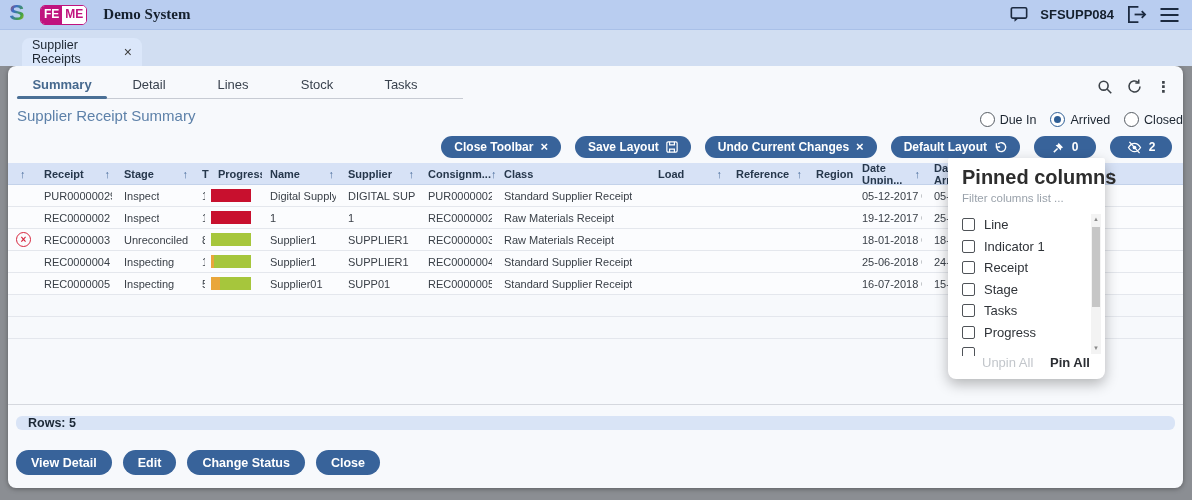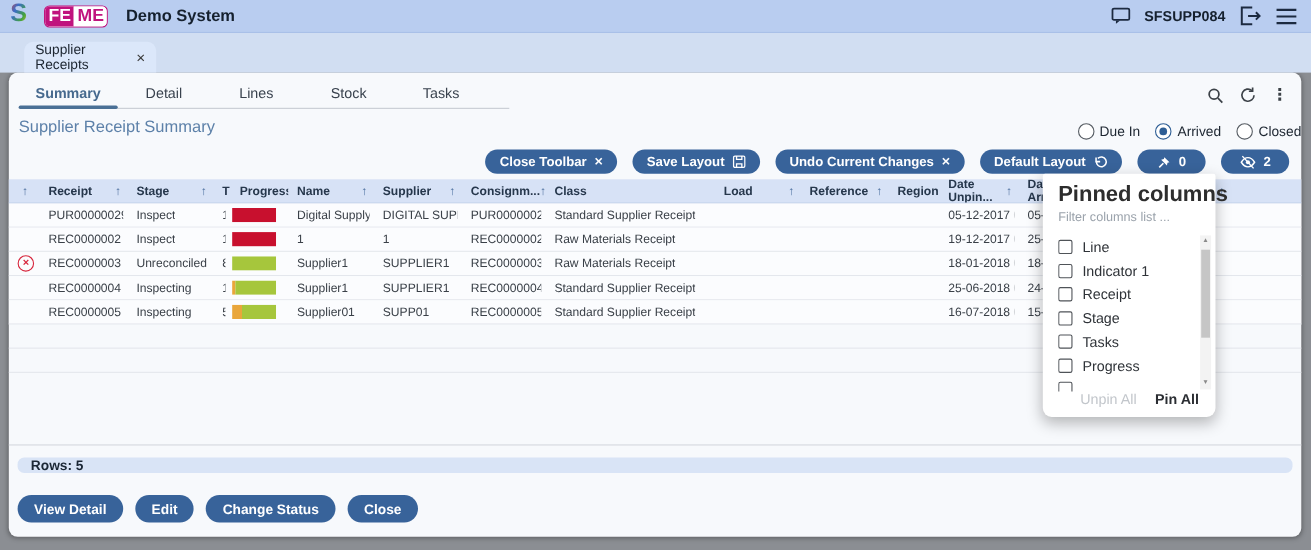--- a/index.html
+++ b/index.html
@@ -4,24 +4,24 @@
 <style>
   html,body{margin:0;padding:0;width:1192px;height:500px;overflow:hidden;
     font-family:"Liberation Sans","DejaVu Sans",sans-serif;background:#8b8e93;}
   *{box-sizing:border-box;}
 
   
   .topbar{position:absolute;left:0;top:0;width:1192px;height:30px;background:#b9cdf0;
     border-bottom:1px solid #a9c0e8;display:flex;align-items:center;z-index:5;}
   .slogo{margin-left:6px;flex:0 0 auto;}
   .brand{margin-left:12px;display:flex;align-items:center;background:#fff;border:1.5px solid #c0137e;
-    border-radius:5px;overflow:hidden;height:20px;font-weight:bold;font-size:16px;line-height:17px;}
+    border-radius:5px;overflow:hidden;height:20px;font-weight:bold;font-size:12px;line-height:17px;}
   .brand .b1{background:#c0137e;color:#fff;padding:1px 3px;}
   .brand .b2{background:#fff;color:#c0137e;padding:1px 3px;}
-  .apptitle{margin-left:16px;font-size:15px;font-weight:bold;color:#15202e;}
+  .apptitle{margin-left:16px;font-size:15px;font-weight:bold;color:#15202e;font-family:Liberation Serif, serif;}
   .topright{margin-left:auto;margin-right:12px;display:flex;align-items:center;gap:12px;}
   .usercode{font-size:13px;font-weight:bold;color:#15202e;}
   .icobtn{display:flex;align-items:center;justify-content:center;cursor:pointer;}
 
   
   .tabstrip{position:absolute;left:0;top:30px;width:1192px;height:36px;background:#d1def2;z-index:4;}
   .doctab{position:absolute;left:22px;top:8px;width:120px;height:28px;background:#dbe7fa;
     border-radius:8px 8px 0 0;display:flex;align-items:center;padding:0 10px;font-size:12.5px;color:#1c2530;}
   .doctab .dx{margin-left:auto;font-size:14px;color:#3c3c3c;cursor:pointer;}
 

